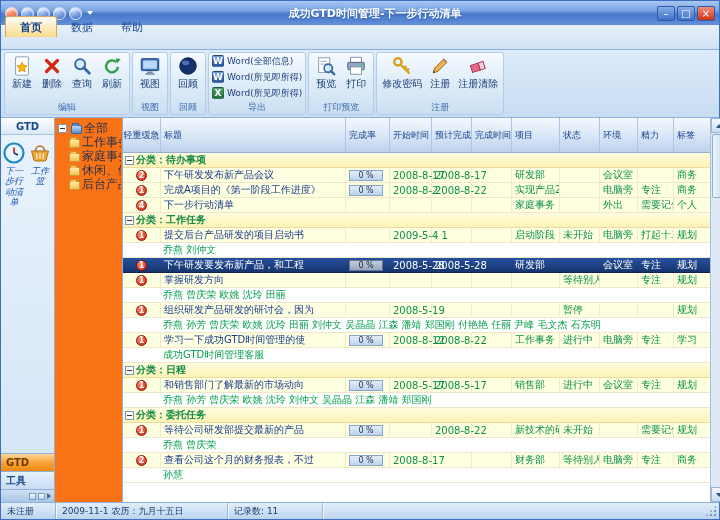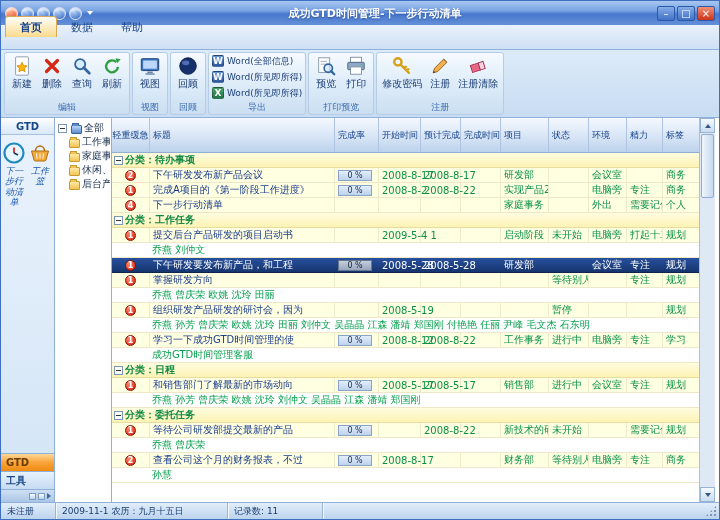--- a/index.html
+++ b/index.html
@@ -42,21 +42,21 @@
   .nav-item{padding:6px 1px 4px;display:flex;flex-direction:column;align-items:center;font-size:9px;line-height:1.15;color:#1a55b0;text-align:center;}
   .nav-item svg{width:24px;height:24px;margin-bottom:1px;flex:none;}
   .nav-item span{width:100%;}
   .nav-bar{height:18px;flex:none;display:flex;align-items:center;padding-left:5px;font-size:10px;font-weight:bold;border-top:1px solid #8fb0d8;}
   .nav-bar.gtd{background:linear-gradient(#ffd89a,#f9a43a 50%,#f08a10);color:#6a3c00;}
   .nav-bar.tools{background:linear-gradient(#e8f2fc,#c6dbf2);color:#184888;}
   .nav-strip{height:13px;flex:none;background:linear-gradient(#cfe0f2,#aac6e6);border-top:1px solid #8fb0d8;display:flex;align-items:center;justify-content:flex-end;padding-right:3px;gap:2px;}
   .strip-sq{width:7px;height:7px;background:linear-gradient(#fff,#b8d0ec);border:1px solid #7a9cc4;display:inline-block;}
   .strip-caret{width:0;height:0;border-top:3px solid transparent;border-bottom:3px solid transparent;border-left:4px solid #41689a;display:inline-block;}
   
-  .tree{width:57px;flex:none;background:#ffffff;border-right:1px solid #8fb0d8;padding:3px 1px;font-size:10px;color:#1a3050;overflow:hidden;}
+  .tree{width:68px;flex:none;background:#f97316;border-right:1px solid #8fb0d8;padding:3px 1px;font-size:12px;color:#1a3050;overflow:hidden;}
   .titem{height:14px;display:flex;align-items:center;gap:2px;white-space:nowrap;overflow:hidden;}
   .titem.child{padding-left:13px;}
   .folder{width:11px;height:9px;flex:none;background:linear-gradient(#ffe9a8,#f2c452);border:1px solid #c79932;border-radius:1px;position:relative;margin-top:2px;}
   .folder::before{content:"";position:absolute;top:-3px;left:0;width:5px;height:2px;background:#f2c452;border:1px solid #c79932;border-bottom:none;border-radius:1px 1px 0 0;}
   .folder.blue{background:linear-gradient(#bcd8f8,#5a8cd0);border-color:#3a66a0;}
   .folder.blue::before{background:#5a8cd0;border-color:#3a66a0;}
   .minus{width:9px;height:9px;flex:none;border:1px solid #7a96b8;background:#fff;position:relative;display:inline-block;margin:0 2px;}
   .minus::after{content:"";position:absolute;left:1px;right:1px;top:3px;border-top:1px solid #333;}
   
   .gridwrap{flex:1;display:flex;min-width:0;background:#fff;}

